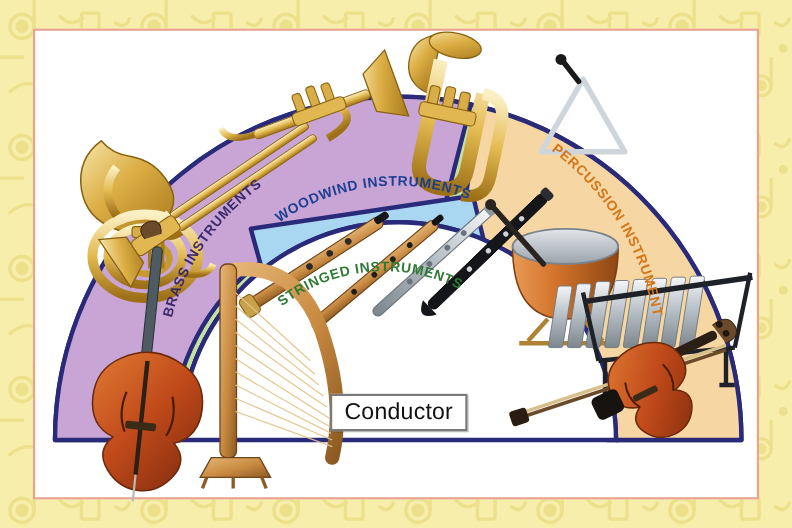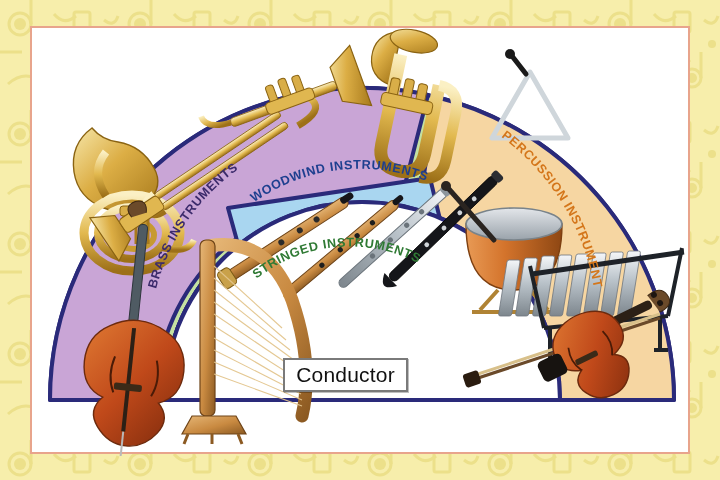--- a/index.html
+++ b/index.html
@@ -41,21 +41,21 @@
     position: absolute;
     left: 0; top: 0;
     width: 660px;
     height: 428px;
   }
   #fan svg { display:block; width:100%; height:100%; }
 
   
   #conductor-box {
     position: absolute;
-    left: 251px;
+    left: 268px;
     top: 330px;
     width: 125px;
     height: 34px;
     background: #ffffff;
     border: 2px solid #7a7a7a;
     box-sizing: border-box;
     display: flex;
     align-items: center;
     justify-content: center;
     box-shadow: 1px 1px 0 rgba(0,0,0,.25);

